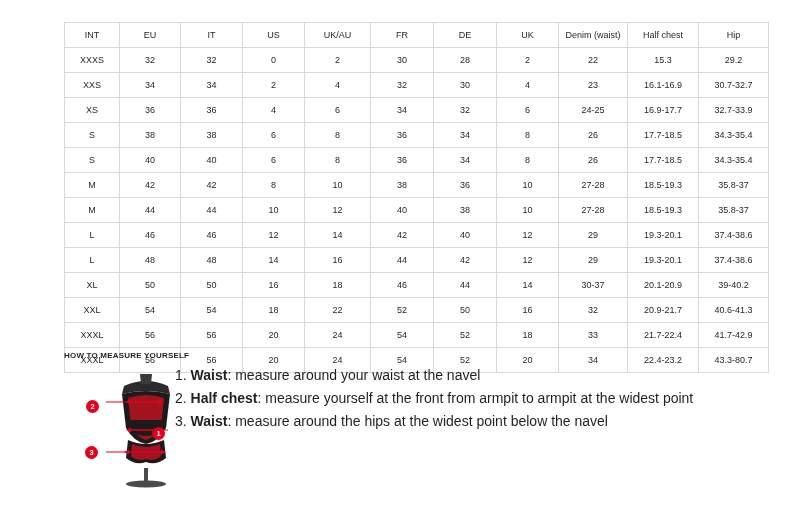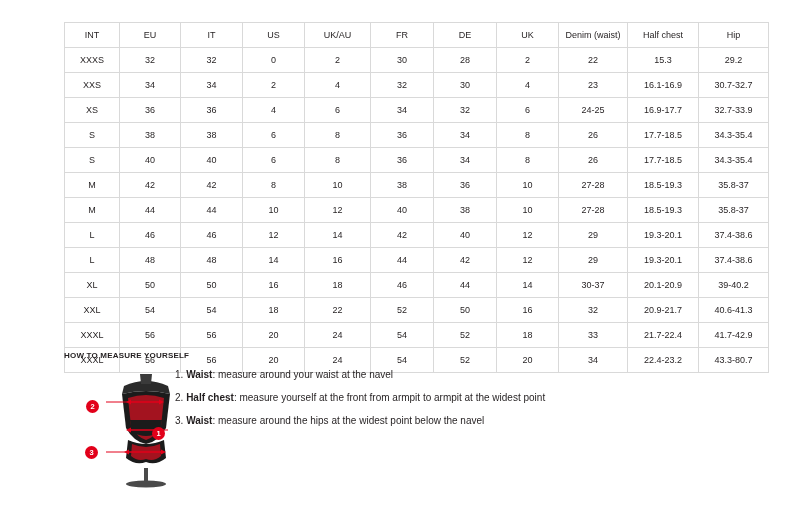--- a/index.html
+++ b/index.html
@@ -83,21 +83,21 @@
     width: 116px;
     height: 120px;
   }
   .steps {
     position: absolute;
     left: 175px;
     top: 369px;
     width: 420px;
   }
   .step {
-    font-size: 10px;
+    font-size: 14px;
     line-height: 12px;
     color: #231f20;
     margin-bottom: 11px;
     white-space: nowrap;
   }
   .step .num { }
   .step b { font-weight: bold; }
 
   .badge {
     position: absolute;

